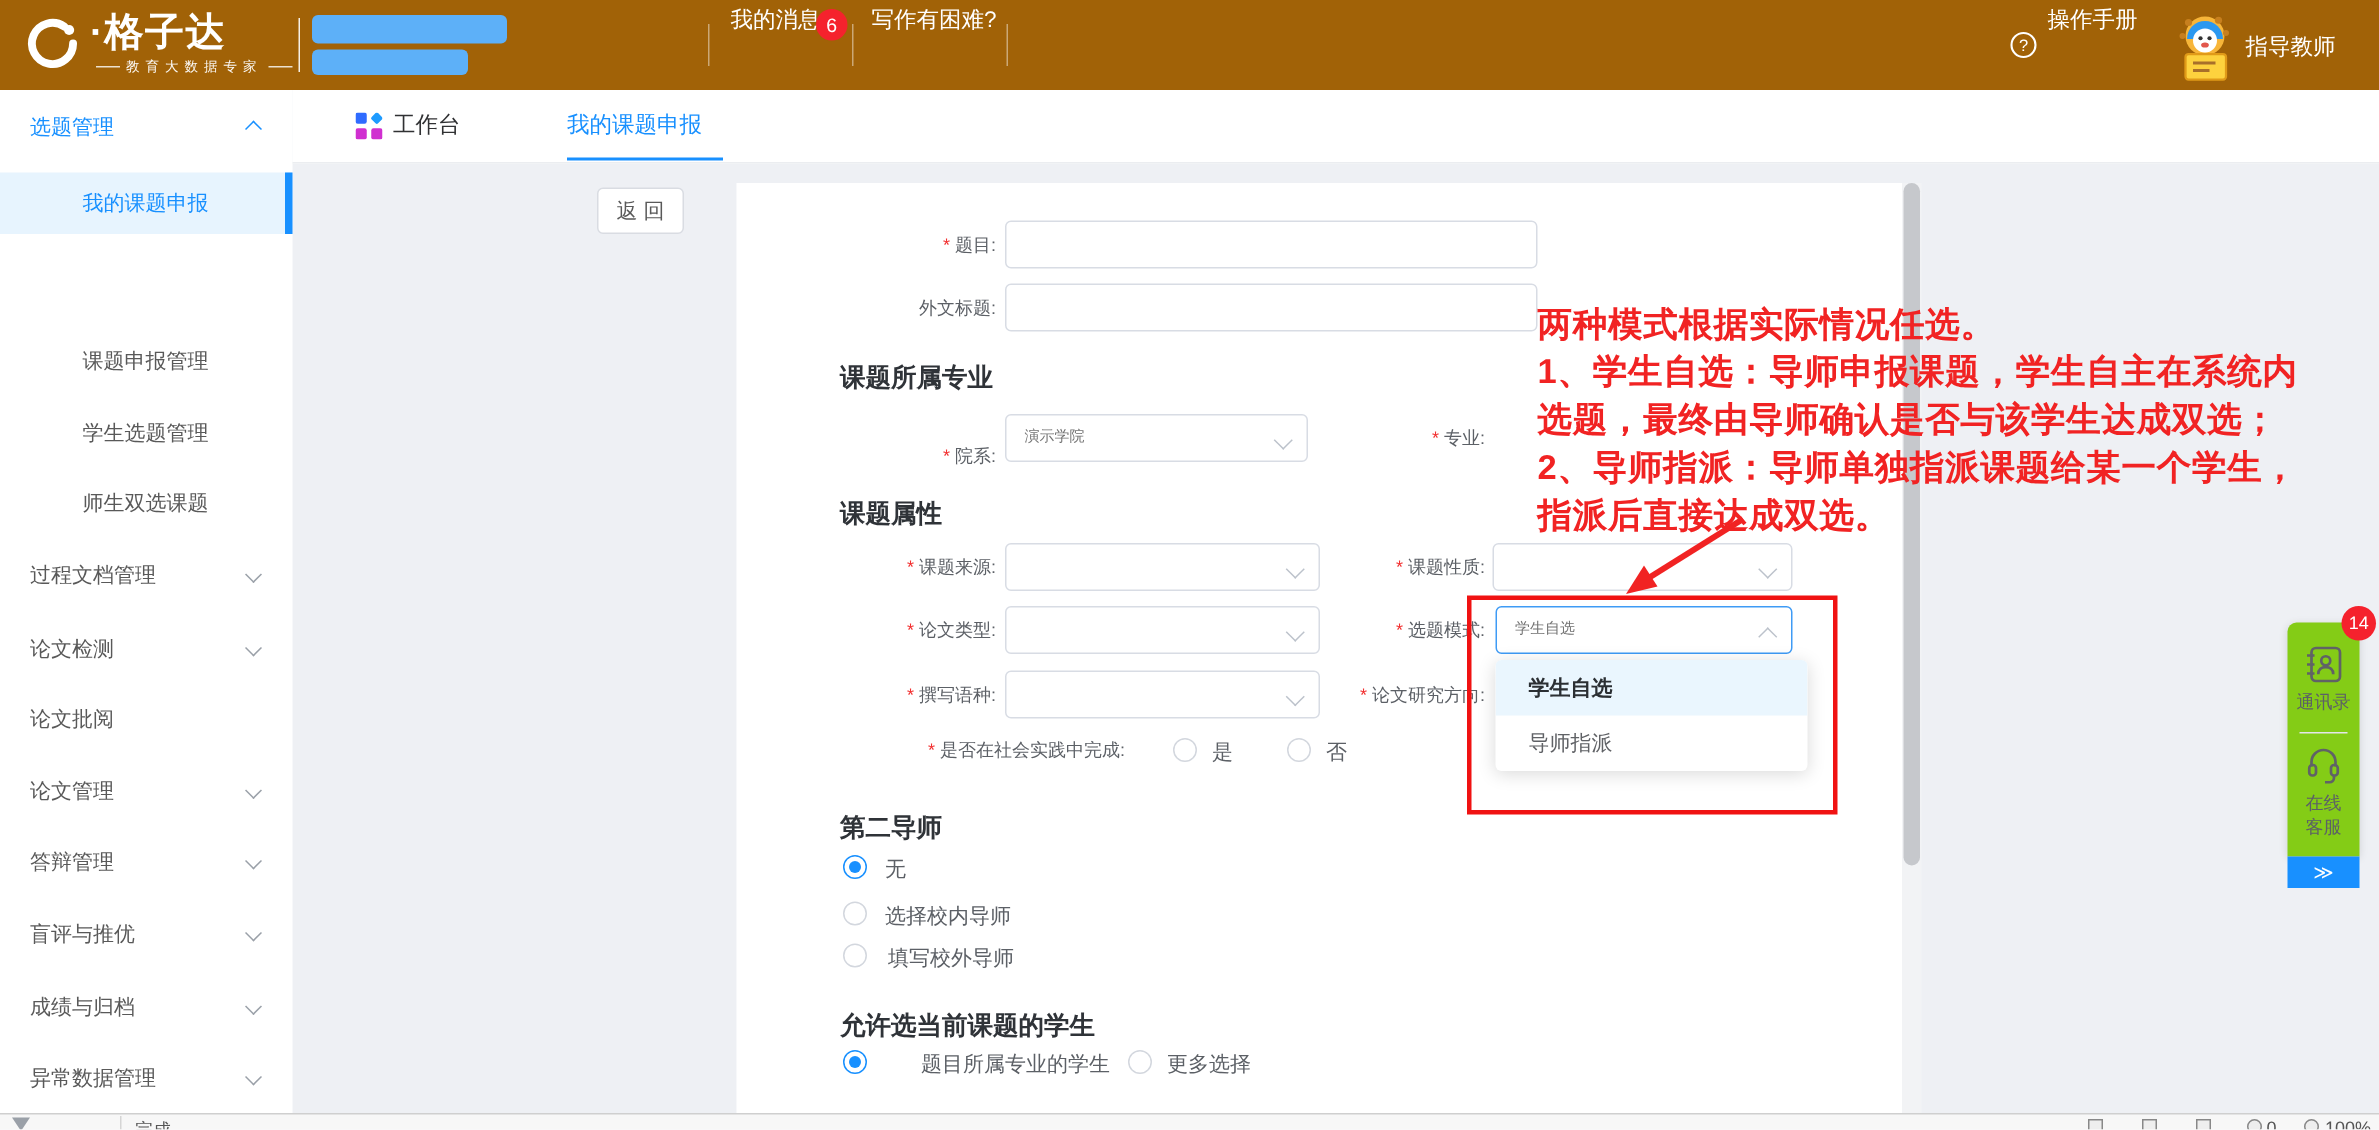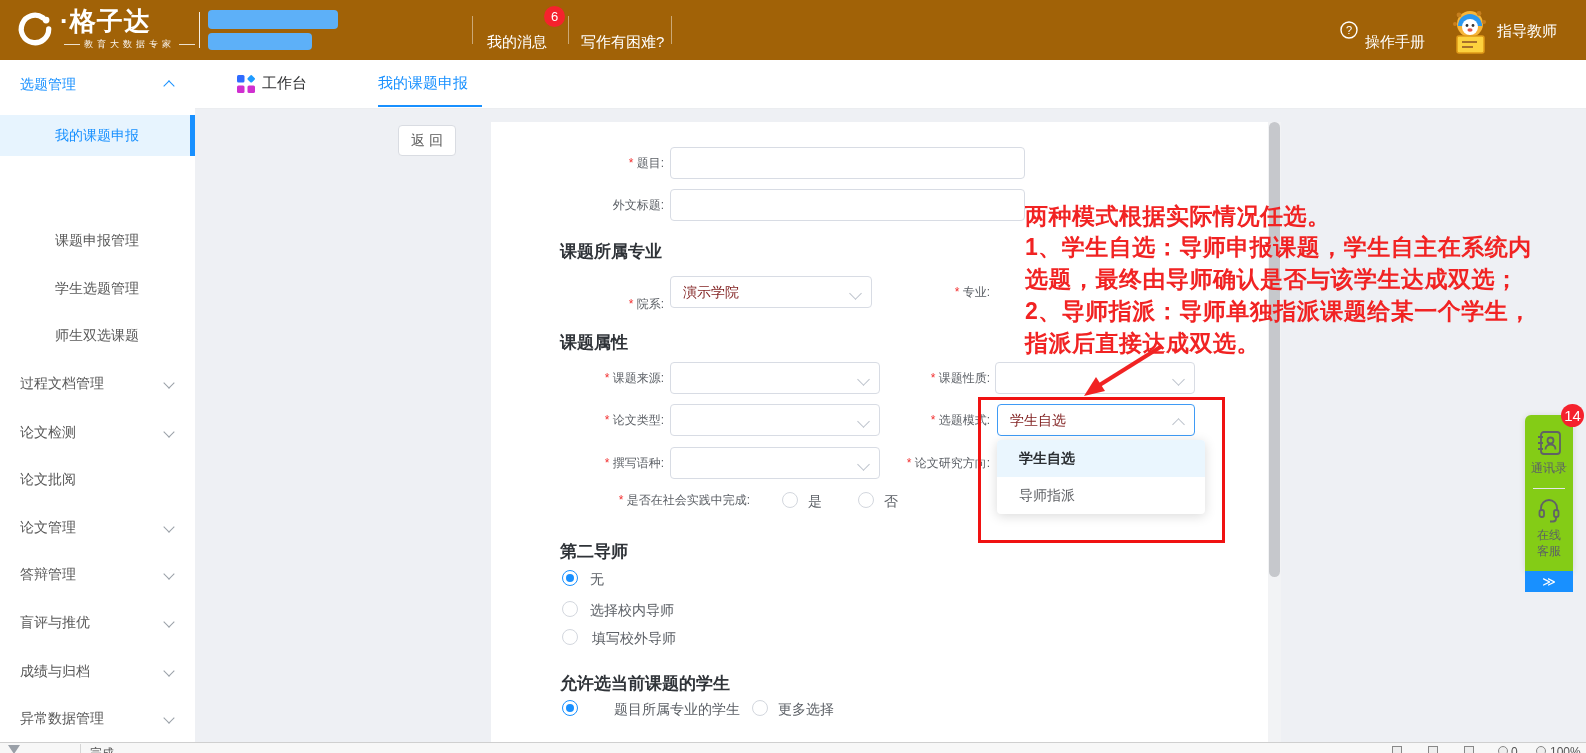--- a/index.html
+++ b/index.html
@@ -7,21 +7,21 @@
   .abs{position:absolute;}
 
   
   .hdr{position:absolute;left:0;top:0;width:1586px;height:60px;background:#a16207;color:#fff;z-index:30;}
   .logo-wrap{position:absolute;left:16px;top:6px;display:flex;align-items:center;}
   .logo-txt{margin-left:6px;}
   .logo-title{font-size:26px;font-weight:bold;letter-spacing:1px;line-height:30px;}
   .logo-tag{display:flex;align-items:center;font-size:9px;letter-spacing:4px;opacity:.95;margin-top:2px;}
   .logo-tag .dash{width:16px;height:1px;background:rgba(255,255,255,.85);margin:0 4px;}
   .hdr-sep{position:absolute;top:16px;width:1px;height:28px;background:rgba(255,255,255,.45);}
-  .hdr-item{position:absolute;top:33px;font-size:15px;color:#fff;cursor:pointer;}
+  .hdr-item{position:absolute;top:4px;font-size:15px;color:#fff;cursor:pointer;}
   .badge{position:absolute;background:#f5222d;color:#fff;border-radius:50%;text-align:center;}
   .blurbar{position:absolute;background:#5db0f8;border-radius:4px;}
 
   
   .side{position:absolute;left:0;top:60px;width:195px;height:682px;background:#fff;z-index:20;}
   .snav{position:absolute;height:28px;line-height:28px;font-size:14px;color:#595959;cursor:pointer;white-space:nowrap;}
   .snav.blue{color:#1890ff;}
   .s-active-bg{position:absolute;left:0;top:55px;width:195px;height:41px;background:#e7f4fe;}
   .s-bar{position:absolute;left:190px;top:55px;width:5px;height:41px;background:#1890ff;}
   .scaret{position:absolute;right:22px;width:7px;height:7px;border-right:1.5px solid #9aa0a8;border-bottom:1.5px solid #9aa0a8;}
@@ -38,21 +38,21 @@
   .panel{position:absolute;left:491px;top:122px;width:777px;height:620px;background:#fff;z-index:1;}
   .sb-track{position:absolute;left:1268px;top:122px;width:13px;height:620px;background:#f2f3f5;z-index:2;}
   .sb-thumb{position:absolute;left:1px;top:0;width:11px;height:455px;background:#c6c8cc;border-radius:6px;}
   .btn-back{position:absolute;left:398px;top:125px;width:58px;height:31px;background:#fff;border:1px solid #d9dce2;border-radius:4px;
             font-size:14px;color:#595959;text-align:center;line-height:29px;cursor:pointer;box-sizing:border-box;z-index:2;}
 
   .sect{position:absolute;font-size:17px;font-weight:bold;color:#2f3338;z-index:3;}
   .flabel{position:absolute;font-size:12px;color:#5c6066;text-align:right;white-space:nowrap;z-index:3;}
   .req::before{content:"* ";color:#f23030;}
   .inp{position:absolute;background:#fff;border:1px solid #d8dce4;border-radius:4px;height:32px;box-sizing:border-box;z-index:3;cursor:text;}
-  .selv{position:absolute;left:12px;top:7px;font-size:14px;color:#7f1d1d;}
+  .selv{position:absolute;left:12px;top:7px;font-size:10px;color:#737373;}
   .chev{position:absolute;right:11px;top:12px;width:8px;height:8px;border-right:1.6px solid #bcc2cb;border-bottom:1.6px solid #bcc2cb;transform:rotate(45deg);}
   .chev.up{top:15px;transform:rotate(-135deg);}
   .sel-open{border:1px solid #3f9bf5;}
 
   .radio{position:absolute;width:16px;height:16px;border:1px solid #d3d7de;border-radius:50%;background:#fff;box-sizing:border-box;cursor:pointer;z-index:3;}
   .radio.on{border-color:#1890ff;}
   .radio.on::after{content:"";position:absolute;left:3px;top:3px;width:8px;height:8px;border-radius:50%;background:#1890ff;}
   .rlabel{position:absolute;font-size:14px;color:#5c6066;white-space:nowrap;z-index:3;cursor:pointer;}
 
   
@@ -66,21 +66,21 @@
   .redbox{position:absolute;border:3px solid #f01212;z-index:9;}
 
   
   .float-card{position:absolute;left:1525px;top:415px;width:48px;height:156px;background:#84cc16;border-radius:6px 6px 0 0;
               box-shadow:0 1px 6px rgba(0,0,0,.12);z-index:12;}
   .float-label{position:absolute;width:48px;text-align:center;font-size:12px;color:#5c6066;}
   .float-div{position:absolute;left:8px;top:73px;width:32px;height:1px;background:#e4e6e9;}
   .float-btn{position:absolute;left:1525px;top:571px;width:48px;height:21px;background:#1890ff;color:#fff;text-align:center;
              line-height:21px;font-size:13px;cursor:pointer;z-index:12;}
   .float-badge{position:absolute;left:1561px;top:404px;width:23px;height:23px;background:#f5222d;color:#fff;border-radius:50%;
-               text-align:center;line-height:23px;font-size:15px;z-index:13;}
+               text-align:center;line-height:23px;font-size:12px;z-index:13;}
 
   
   .statusbar{position:absolute;left:0;top:742px;width:1586px;height:11px;background:#f7f7f7;border-top:1px solid #cfcfcf;
              overflow:hidden;z-index:40;font-size:12px;color:#555;}
   .sb-ico{position:absolute;top:3px;width:10px;height:10px;border:1px solid #888;box-sizing:border-box;background:#eee;}
 </style>
 </head>
 <body>
 
 <div class="stage">

